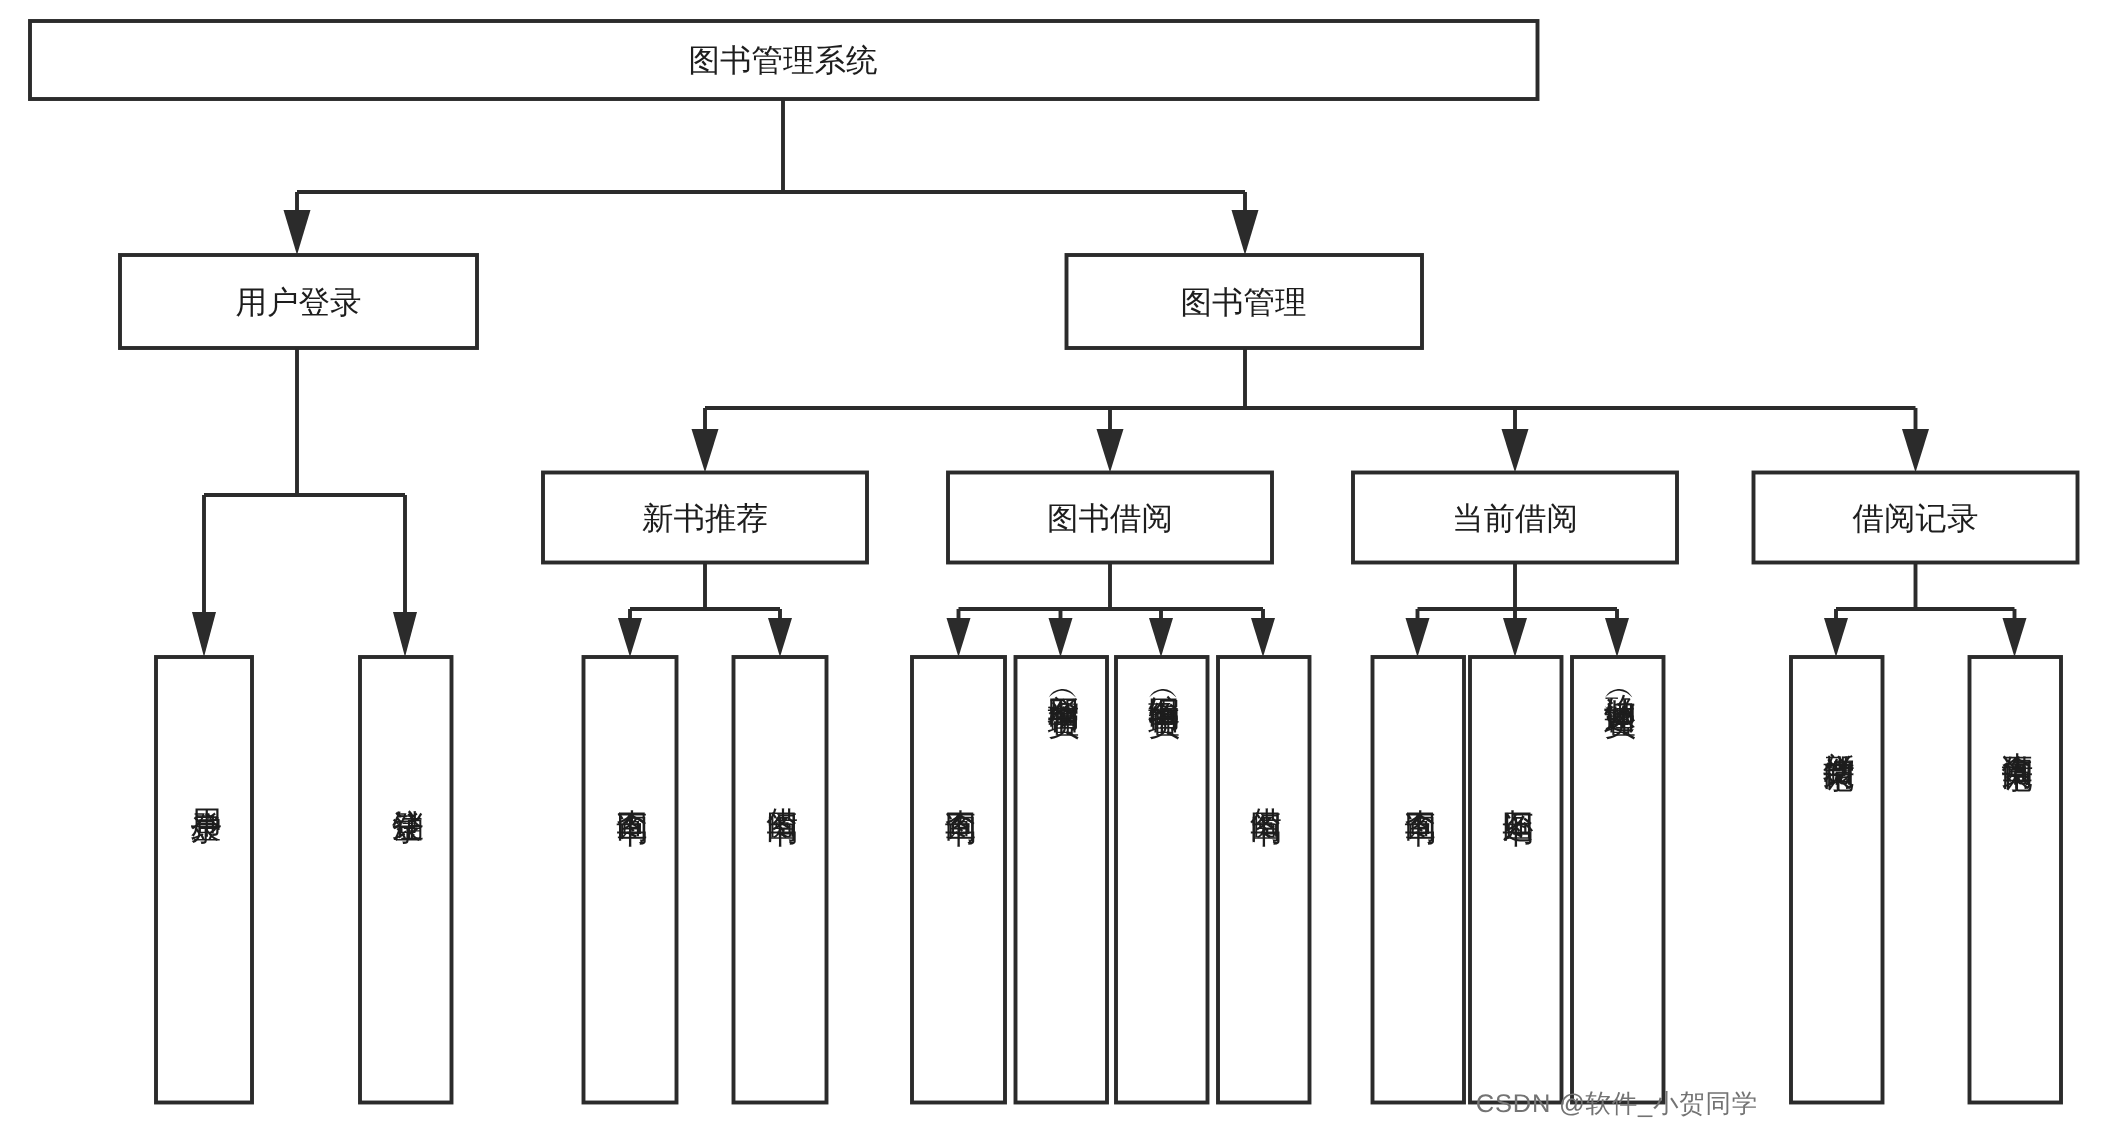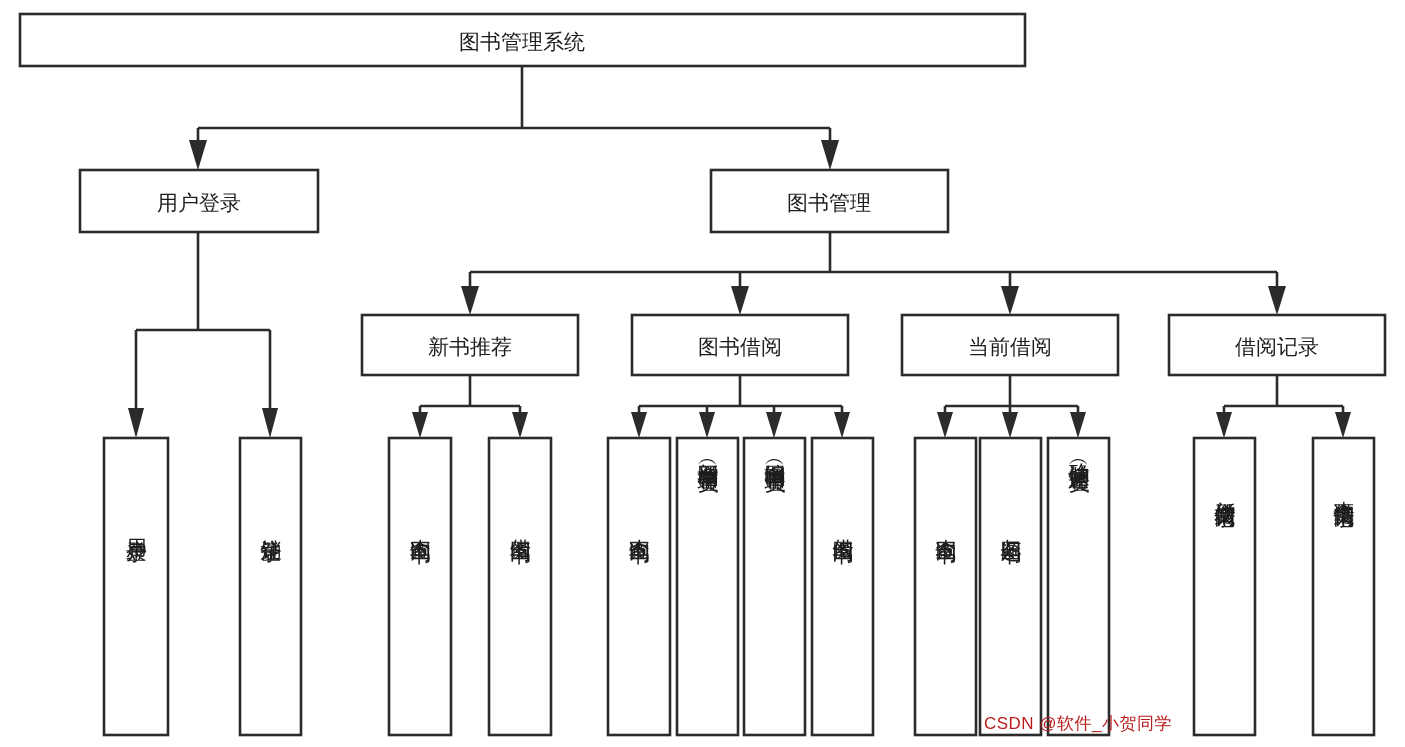--- a/index.html
+++ b/index.html
@@ -61,24 +61,24 @@
     font-family: "Liberation Sans", "DejaVu Sans", sans-serif;
     font-size: 21px;
     line-height: 1.28;
     letter-spacing: 1.5px;
     color: #1d1d1d;
     white-space: nowrap;
   }
   .watermark {
     position: absolute;
     right: 8px;
-    bottom: 12px;
+    bottom: 0;
     font-family: "Liberation Sans", "DejaVu Sans", sans-serif;
     font-size: 17px;
-    color: #b91c1c;
+    color: #737373;
     letter-spacing: 0.5px;
     white-space: nowrap;
   }
 </style>
 </head>
 <body>
 
 <div id="diagram-root">
 
   <svg id="tree-svg" viewBox="0 0 1405 747">

